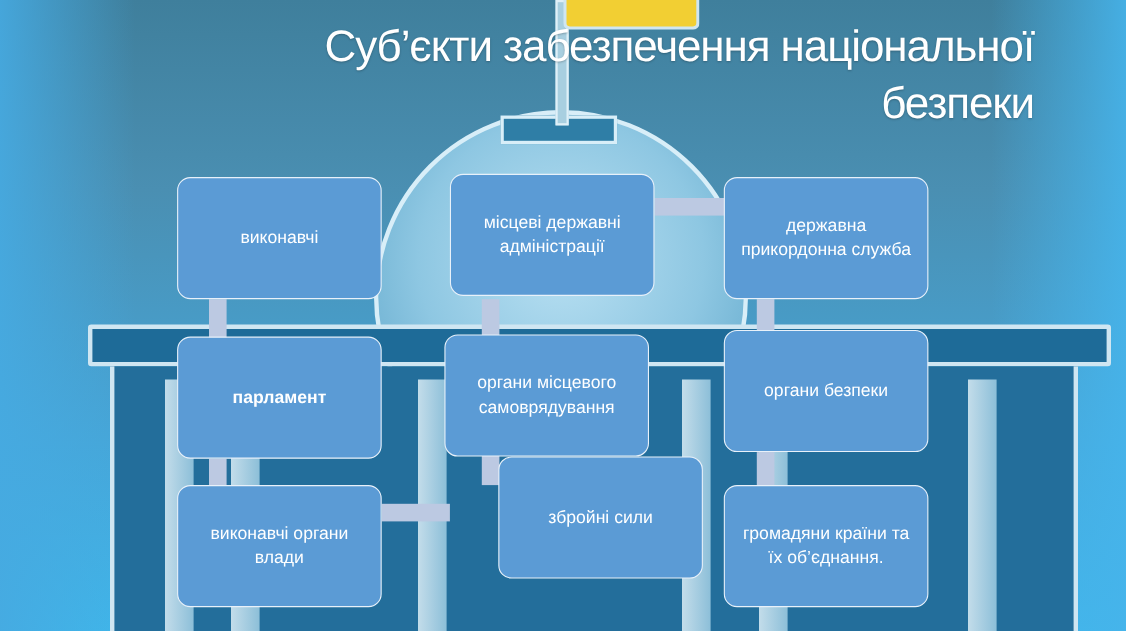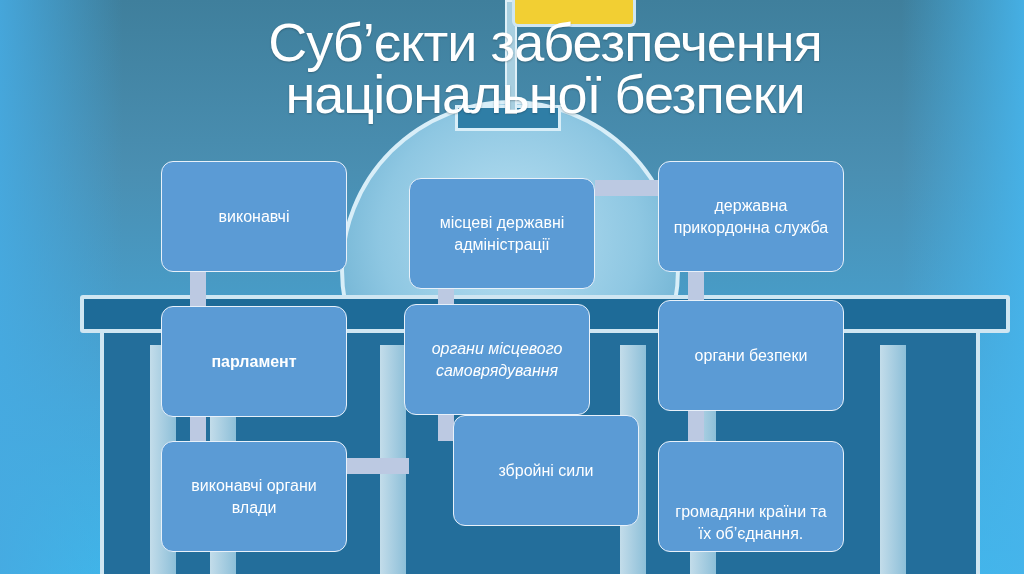--- a/index.html
+++ b/index.html
@@ -21,21 +21,21 @@
     border: 4px solid #d8eef8; box-sizing: border-box;
   }
   .dome-cap { position: absolute; left: 455px; top: 105px; width: 100px; height: 20px; background: #2f7ea6; border: 3px solid #d8eef8; }
   .roof { position: absolute; left: 80px; top: 295px; width: 930px; height: 38px; background: #1e6b98; border: 4px solid #cfe6f2; box-sizing: border-box; border-radius: 3px; }
   .facade { position: absolute; left: 100px; top: 333px; width: 880px; height: 241px; background: #236e9b; border-left: 4px solid #cfe6f2; border-right: 4px solid #cfe6f2; box-sizing: border-box; }
   .col { position: absolute; top: 345px; width: 26px; height: 229px; background: linear-gradient(90deg, #dff0f8, #9fcde3); opacity: 0.85; }
 
   
   .title {
     position: absolute; left: 150px; top: 16px; width: 790px;
-    text-align: center; color: #ffffff; font-size: 54px; line-height: 52px;
+    text-align: right; color: #ffffff; font-size: 40px; line-height: 52px;
     font-family: "Liberation Sans Narrow", "Liberation Sans", sans-serif;
     letter-spacing: -1px;
     text-shadow: 0 1px 2px rgba(0,0,0,0.25);
   }
 
   
   .conn { position: absolute; background: #bcc9e2; }
 
   
   .box {
@@ -76,31 +76,31 @@
 <div class="box" style="left:161px; top:161px;">
   <span>виконавчі</span>
 </div>
 <div class="box" style="left:161px; top:306px;font-weight:bold;">
   <span>парламент</span>
 </div>
 <div class="box" style="left:161px; top:441px;align-items:center;">
   <span>виконавчі органи влади</span>
 </div>
 
-<div class="box" style="left:409px; top:178px;">
+<div class="box" style="left:409px; top:158px;">
   <span>місцеві державні адміністрації</span>
 </div>
-<div class="box" style="left:404px; top:304px;font-style:italic;">
+<div class="box" style="left:404px; top:304px;">
   <span>органи місцевого самоврядування</span>
 </div>
 <div class="box" style="left:409px; top:415px;margin-left:44px;">
   <span>збройні сили</span>
 </div>
 
 <div class="box" style="left:658px; top:161px;text-align:center;">
   <span>державна прикордонна служба</span>
 </div>
 <div class="box" style="left:658px; top:300px;">
   <span>органи безпеки</span>
 </div>
-<div class="box" style="left:658px; top:441px;align-items:flex-end;">
+<div class="box" style="left:658px; top:441px;">
   <span>громадяни країни та їх об’єднання.</span>
 </div>
 
 </body></html>

